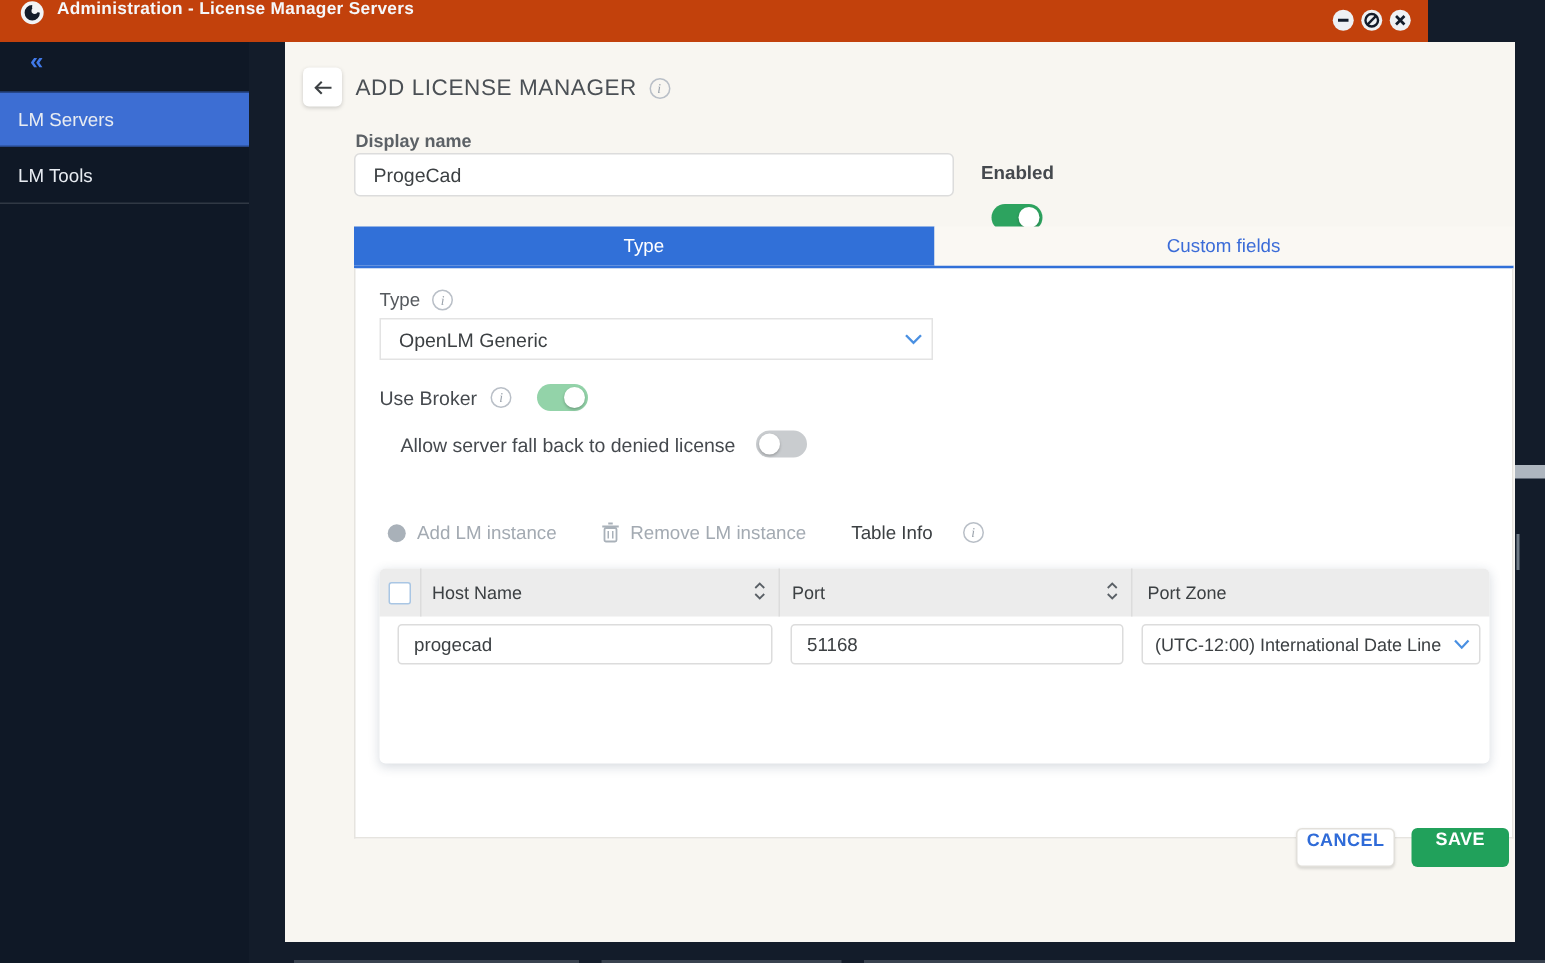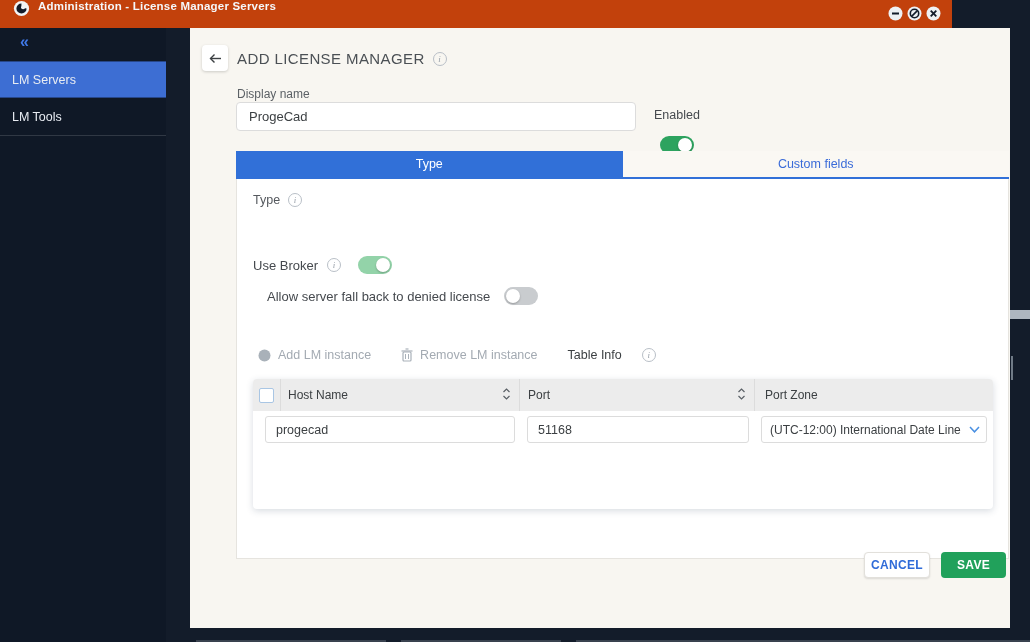--- a/index.html
+++ b/index.html
@@ -59,21 +59,21 @@
   .page-title {
     position:absolute; left:47px; top:22px; font-size:15px; color:#4b5055;
     letter-spacing:.4px; display:flex; align-items:center; gap:8px;
   }
   .info-icon {
     display:inline-flex; width:14px; height:14px; border:1px solid #b9bfc7;
     border-radius:50%; color:#9aa2ab; font-size:9px; align-items:center;
     justify-content:center; font-style:italic; font-family:"Liberation Serif",serif;
     flex:0 0 auto;
   }
-  .field-label { font-size:12px; color:#5c6166; }
+  .field-label { font-size:12px; color:#5c6166;font-weight:bold; }
   .lbl-display { position:absolute; left:47px; top:59px; }
   .display-input {
     position:absolute; left:46px; top:74px; width:400px; height:29px;
     border:1px solid #dcdcdc; border-radius:4px; background:#fff;
     font-size:13px; color:#3c4043; padding:0 12px; outline:none;
     font-family:inherit;
   }
   .enabled-row {
     position:absolute; left:464px; top:80px; display:flex; align-items:center; gap:14px;flex-direction:column;
   }
@@ -169,21 +169,21 @@
     display:flex; align-items:center; cursor:pointer; overflow:hidden;
   }
   .tz-select .sel-text {
     flex:1; font-size:12px; color:#3c4043; padding-left:8px;
     white-space:nowrap; overflow:hidden;
   }
 
   
   .btn {
     position:absolute; top:524px; height:26px; border-radius:4px; font-size:12px;
-    font-weight:bold; display:flex; align-items:center; justify-content:center;
+    font-weight:bold; display:flex; justify-content:center;
     cursor:pointer; letter-spacing:.3px;
   }
   .btn-cancel {
     left:674px; width:66px; background:#fff; color:#2f6bd8;
     border:1px solid #e2e0db; box-shadow:0 1px 2px rgba(0,0,0,.12);
   }
   .btn-save { left:751px; width:65px; background:#21a15b; color:#fff; }
 
   
   .right-strip { position:absolute; left:1010px; top:28px; width:20px; height:614px; background:#131c2a; }
@@ -263,20 +263,28 @@
     </div>
   </div>
 
   <div class="panel">
 
     <div class="lbl-type">
       <span>Type</span>
       <span class="info-icon">i</span>
     </div>
 
+    <div class="type-select">
+      <span class="sel-text">OpenLM Generic</span>
+      <span class="chev">
+        <svg width="12" height="8" viewBox="0 0 12 8">
+            <polyline points="1,1.5 6,6.5 11,1.5" fill="none" stroke="#4a90e2" stroke-width="1.6"></polyline>
+          </svg>
+      </span>
+    </div>
 
     <div class="broker-row">
       <span>Use Broker</span>
       <span class="info-icon">i</span>
       <div class="toggle on tg-lightgreen" style="margin-left:8px">
           <div class="knob"></div>
         </div>
     </div>
 
     <div class="fallback-row">

